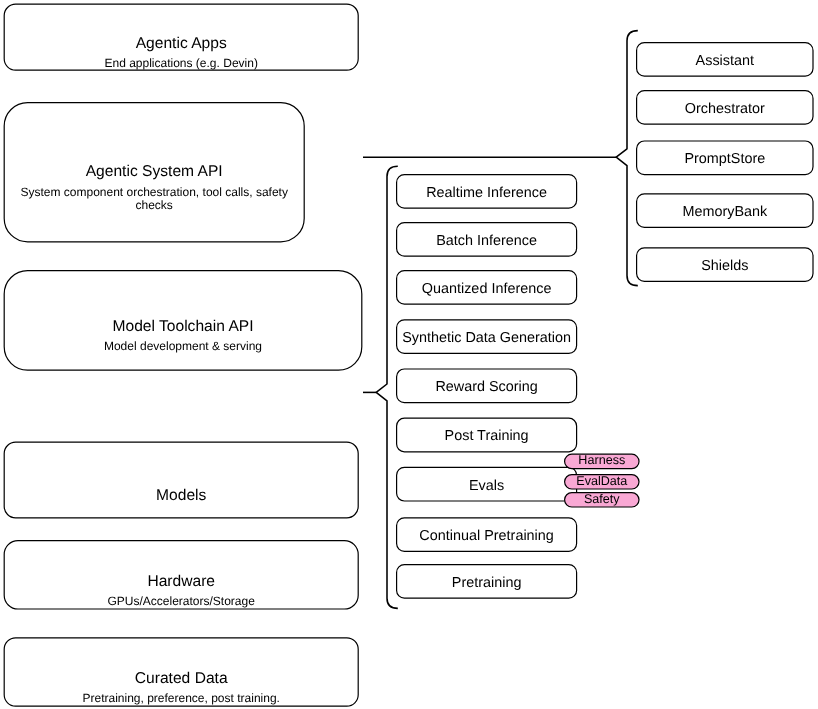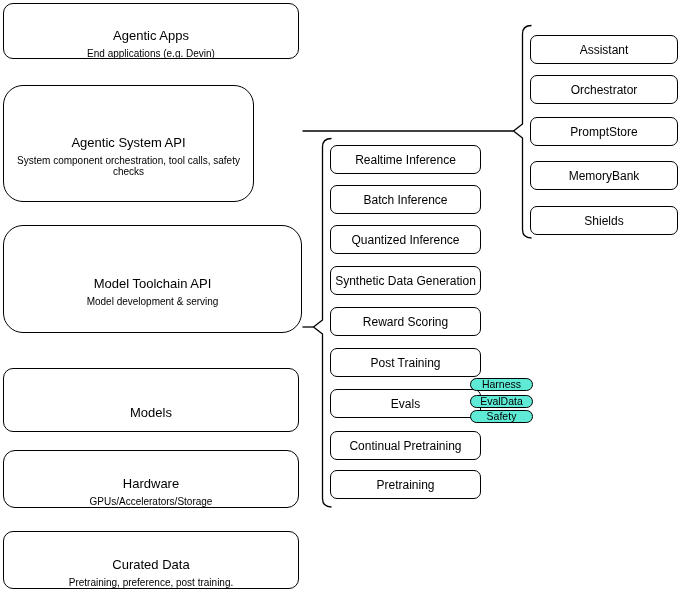--- a/index.html
+++ b/index.html
@@ -18,21 +18,21 @@
   .lbox .title{font-size:13px;line-height:14px;margin-top:26px;}
   .lbox .sub{font-size:10px;line-height:11px;padding:0 8px;}
   .node{
     position:absolute;left:330px;width:151px;height:29px;box-sizing:border-box;
     border:1.2px solid #000;border-radius:7px;background:#fff;z-index:2;
     display:flex;align-items:center;justify-content:center;font-size:12px;
   }
   .rnode{left:530px;width:148px;}
   .tag{
     position:absolute;left:470px;width:63px;height:13px;box-sizing:border-box;
-    border:1.2px solid #000;border-radius:8px;background:#5eead4;z-index:3;
+    border:1.2px solid #000;border-radius:8px;background:#f9a8d4;z-index:3;
     display:flex;align-items:center;justify-content:center;
     font-size:10.5px;line-height:11px;
   }
 </style>
 </head>
 <body>
 
 <div class="canvas">
 
   <svg class="links" width="682" height="591">
@@ -43,21 +43,21 @@
   </svg>
 
   <div class="lbox" style="top:3px;height:56px;border-radius:10px">
     <div class="title">Agentic Apps</div>
     <div class="sub">End applications (e.g. Devin)</div>
   </div>
   <div class="lbox" style="top:85px;height:117px;width:251px;border-radius:20px">
     <div class="title">Agentic System API</div>
     <div class="sub">System component orchestration, tool calls, safety checks</div>
   </div>
-  <div class="lbox" style="top:225px;height:108px;width:299px;border-radius:20px">
+  <div class="lbox" style="top:225px;height:84px;width:299px;border-radius:20px">
     <div class="title">Model Toolchain API</div>
     <div class="sub">Model development &amp; serving</div>
   </div>
   <div class="lbox" style="top:368px;height:64px;border-radius:10px">
     <div class="title">Models</div>
   </div>
   <div class="lbox" style="top:450px;height:58px;border-radius:12px">
     <div class="title">Hardware</div>
     <div class="sub">GPUs/Accelerators/Storage</div>
   </div>

